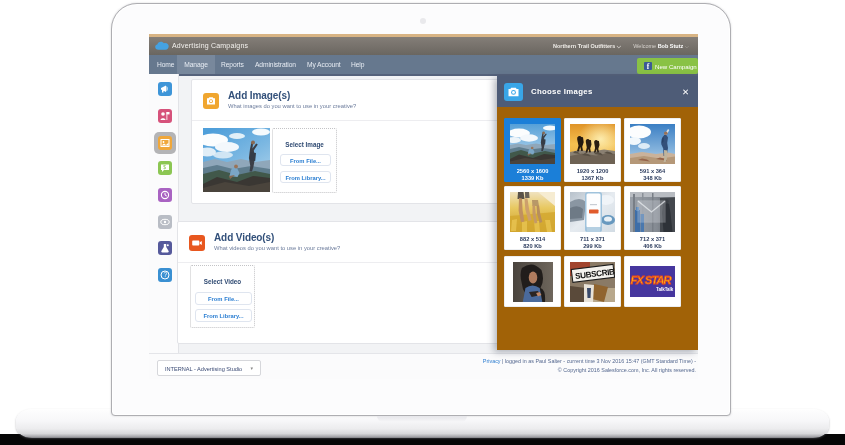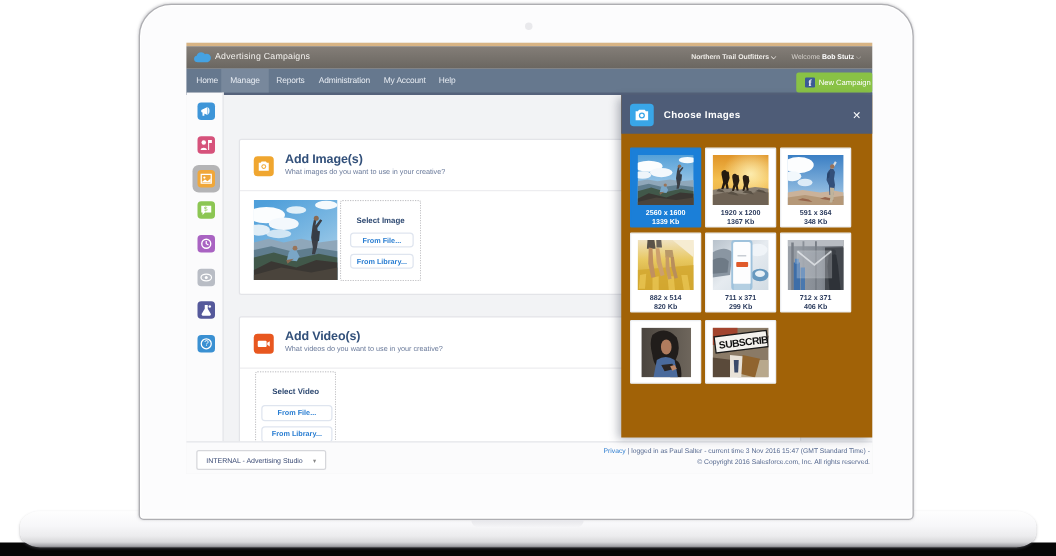--- a/index.html
+++ b/index.html
@@ -40,21 +40,21 @@
 #btn-new .fb { position:absolute; left:7px; top:4px; width:8px; height:8px; background:#3b5a96; border-radius:1px;
   color:#fff; font-size:7.5px; font-weight:bold; text-align:center; line-height:9px; font-family:"Liberation Serif",serif; }
 #btn-new .t { position:absolute; left:18px; top:5px; font-size:6.1px; color:#fff; white-space:nowrap; }
 
 
 #side { left:0; top:40px; width:30px; height:279px; background:#fbfbfc; border-right:1px solid #e2e3e7; }
 .tile { position:absolute; left:9px; width:14px; height:14px; border-radius:3px; }
 #halo { position:absolute; left:5px; top:58px; width:22px; height:22px; background:#b4b4b6; border-radius:5px; }
 
 
-.card { position:absolute; background:#fff; border:1px solid #e3e4e8; border-radius:2px;margin-top:32px; }
+.card { position:absolute; background:#fff; border:1px solid #e3e4e8; border-radius:2px; }
 .cicon { position:absolute; left:11px; top:13px; width:16px; height:16px; border-radius:3px; }
 .ctitle { position:absolute; left:36px; top:10px; font-size:10px; font-weight:bold; color:#32507a; letter-spacing:-0.1px; }
 .csub { position:absolute; left:36px; top:23px; font-size:5.8px; color:#6b7b9b; }
 .cdiv { position:absolute; left:0; width:100%; height:1px; background:#ededf0; }
 
 .dashbox { position:absolute; border:1px dotted #c3c3c6; background:#fff; border-radius:2px; }
 .dash-t { position:absolute; width:100%; text-align:center; font-size:6.3px; font-weight:bold; color:#2f4a72; }
 .fbtn { position:absolute; background:#fff; border:1px solid #dfe5ef; border-radius:3px; text-align:center;
   font-size:5.8px; font-weight:bold; color:#2a7ed2; }
 
@@ -194,21 +194,21 @@
         <circle cx="33" cy="38.5" r="1.9" fill="#9a7458"></circle>
         <path d="M26 48 l6 -1 l-5 4 Z" fill="#8a6a52"></path>
       </svg></div>
       <div class="dashbox" style="left:80px;top:48px;width:65px;height:65px;">
         <div class="dash-t" style="top:12px;">Select Image</div>
         <div class="fbtn" style="left:7px;top:25px;width:51px;height:12px;line-height:12px;">From File...</div>
         <div class="fbtn" style="left:7px;top:42px;width:51px;height:12px;line-height:12px;">From Library...</div>
       </div>
     </div>
 
-    <div class="card" style="left:42px;top:187px;width:450px;height:123px;">
+    <div class="card" style="left:28px;top:187px;width:450px;height:123px;">
       <div class="cicon" style="background:#e8571f;"><svg width="16" height="16" viewBox="0 0 16 16">
             <path d="M4 5.5 h5.5 a0.8 0.8 0 0 1 0.8 0.8 v3.4 a0.8 0.8 0 0 1 -0.8 0.8 H4 a0.8 0.8 0 0 1 -0.8 -0.8 V6.3 a0.8 0.8 0 0 1 0.8 -0.8 Z M10.8 7.2 L12.8 5.9 V10.1 L10.8 8.8 Z" fill="#fff"></path>
           </svg></div>
       <div class="ctitle">Add Video(s)</div>
       <div class="csub">What videos do you want to use in your creative?</div>
       <div class="cdiv" style="top:40px;"></div>
       <div class="dashbox" style="left:12px;top:43px;width:65px;height:63px;">
         <div class="dash-t" style="top:12px;">Select Video</div>
         <div class="fbtn" style="left:4px;top:26px;width:57px;height:13px;line-height:13px;">From File...</div>
         <div class="fbtn" style="left:4px;top:43px;width:57px;height:13px;line-height:13px;">From Library...</div>
@@ -407,15 +407,23 @@
           <path d="M0 24 l16 2 l-2 14 h-14 Z" fill="#5a4a3a"></path>
           <path d="M24 22 l14 3 l-4 15 l-12 -3 Z" fill="#90642f"></path>
           <g transform="rotate(-7 22 12)">
                 <rect x="2" y="5" width="42" height="13" fill="#f4f2ee" stroke="#1a1a1a" stroke-width="1"></rect>
                 <text x="5" y="15" font-size="8.2" font-weight="bold" fill="#111" font-family="'Liberation Sans',sans-serif" letter-spacing="-0.4">SUBSCRIBE</text>
               </g>
           <path d="M14 22 l10 1 l-1 17 h-9 Z" fill="#e8e2d8"></path>
           <path d="M17 26 l4 0 l-0.5 10 l-3 0 Z" fill="#3a4a6a"></path>
         </svg></div>
       </div>
+      <div class="cell" style="left:127px;top:180px;height:51px;">
+        <div class="cimg ph" id="photo-c9"><svg width="45" height="40" viewBox="0 0 45 40">
+          <rect width="45" height="40" fill="#fff"></rect>
+          <rect x="0" y="4" width="45" height="31" fill="#46369e"></rect>
+          <text x="0.5" y="21.5" font-size="11.5" font-weight="bold" font-style="italic" fill="#fac014" stroke="#e8441f" stroke-width="0.8" font-family="'Liberation Sans',sans-serif" letter-spacing="-1.2">FX STAR</text>
+          <text x="26" y="29" font-size="4.5" font-weight="bold" fill="#fff" font-family="'Liberation Sans',sans-serif">TalkTalk</text>
+        </svg></div>
+      </div>
     </div>
   </div>
 </div>
 
 </body></html>

